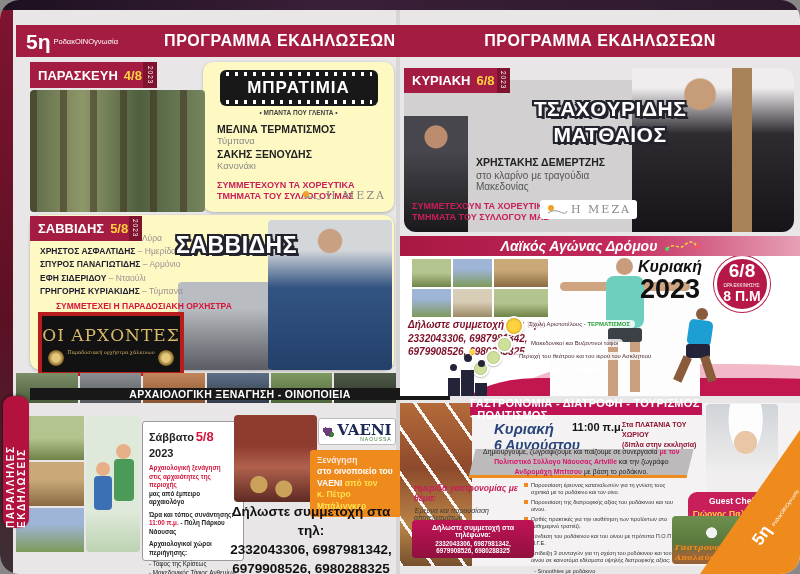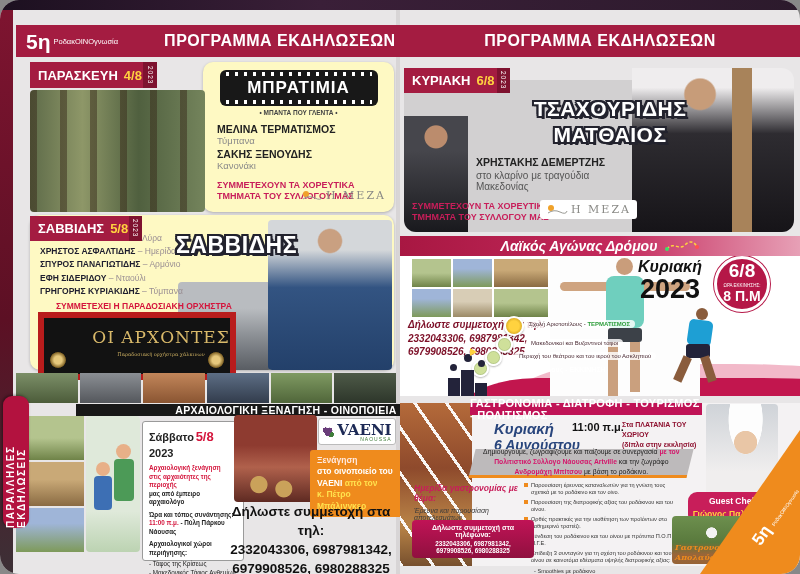--- a/index.html
+++ b/index.html
@@ -38,22 +38,22 @@
   .magnote{color:#c81e5a;font-weight:bold;font-size:9px;line-height:1.25;}
 
   .meza{display:flex;align-items:center;gap:3px;}
   .meza-text{font-family:"DejaVu Serif","Liberation Serif",serif;color:#8a8a86;font-size:11px;letter-spacing:2px;}
 
   
   .musrow{font-size:8.5px;line-height:1.55;white-space:nowrap;}
   .musname{font-weight:bold;color:#1d1d2e;}
   .musinst{color:#9a8f93;}
   .rednote{color:#d4153c;font-weight:bold;font-size:8.5px;}
-  .archontes{position:relative;background:#121212;border:6px solid #b91c1c;color:#d9b96a;
-    font-family:"DejaVu Serif","Liberation Serif",serif;text-align:center;padding-left:48px;}
+  .archontes{position:relative;background:#121212;border:4px solid #b91c1c;color:#d9b96a;
+    font-family:"DejaVu Serif","Liberation Serif",serif;text-align:center;}
   .archontes .big{font-size:17px;letter-spacing:1px;display:block;margin-top:9px;}
   .archontes .sub{font-size:5px;color:#c5a95e;display:block;margin-top:4px;}
   .archontes::before,.archontes::after{content:"";position:absolute;bottom:6px;width:16px;height:16px;border-radius:50%;
     background:radial-gradient(circle,#e6c87c 0 35%,#7a5c20 70%,transparent 71%);}
   .archontes::before{left:6px;} .archontes::after{right:6px;}
 
   .outl{color:#fff;font-weight:800;letter-spacing:.5px;
     text-shadow:2px 0 0 #23232e,-2px 0 0 #23232e,0 2px 0 #23232e,0 -2px 0 #23232e,
     2px 2px 0 #23232e,-2px 2px 0 #23232e,2px -2px 0 #23232e,-2px -2px 0 #23232e,3px 3px 0 #23232e;}
 
@@ -226,21 +226,21 @@
 
   <div class="abs" style="left:16px;top:373px;width:380px;height:30px;display:flex;gap:2px;">
     <div class="strip-cell" style="background:linear-gradient(180deg,#7c8f68,#4c5c3a);"></div>
     <div class="strip-cell" style="background:linear-gradient(180deg,#8b8f94,#54575c);"></div>
     <div class="strip-cell" style="background:linear-gradient(180deg,#c2865a,#8a5532);"></div>
     <div class="strip-cell" style="background:linear-gradient(180deg,#5d6e85,#323c4c);"></div>
     <div class="strip-cell" style="background:linear-gradient(180deg,#7f9a62,#50663a);"></div>
     <div class="strip-cell" style="background:linear-gradient(180deg,#4e5a48,#2d362a);"></div>
   </div>
 
-  <div class="abs blackbar" style="left:30px;top:404px;width:420px;height:12px;margin-left:46px;">ΑΡΧΑΙΟΛΟΓΙΚΗ ΞΕΝΑΓΗΣΗ - ΟΙΝΟΠΟΙΕΙΑ</div>
+  <div class="abs blackbar" style="left:30px;top:388px;width:420px;height:12px;">ΑΡΧΑΙΟΛΟΓΙΚΗ ΞΕΝΑΓΗΣΗ - ΟΙΝΟΠΟΙΕΙΑ</div>
 
   <div class="abs" style="left:16px;top:416px;width:68px;height:136px;display:grid;grid-template-rows:1fr 1fr 1fr;gap:2px;">
     <div class="cellC"></div>
       <div class="cellB"></div>
       <div class="cellA"></div>
   </div>
   <div class="abs ph cartoon" style="left:86px;top:416px;width:54px;height:136px;">
     <div class="abs" style="left:10px;top:46px;width:14px;height:14px;border-radius:50%;background:#e8b088;"></div>
     <div class="abs" style="left:8px;top:60px;width:18px;height:34px;border-radius:4px;background:#3d6fb4;"></div>
     <div class="abs" style="left:30px;top:28px;width:15px;height:15px;border-radius:50%;background:#e8b088;"></div>

